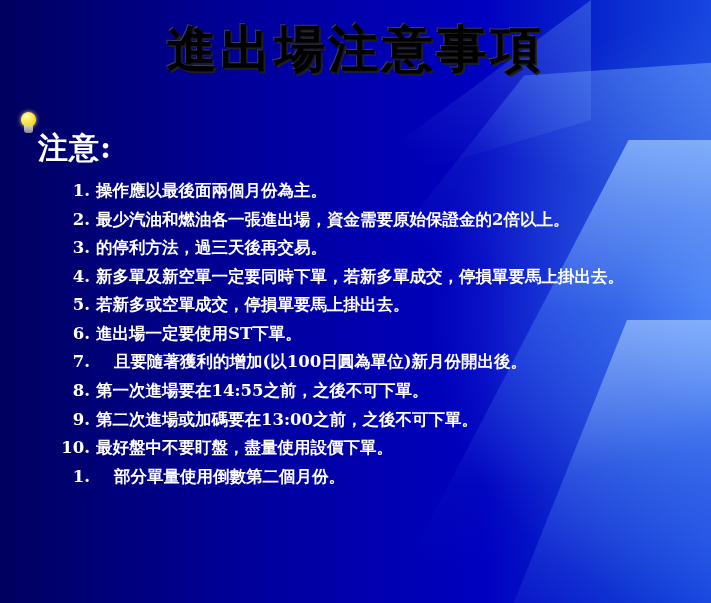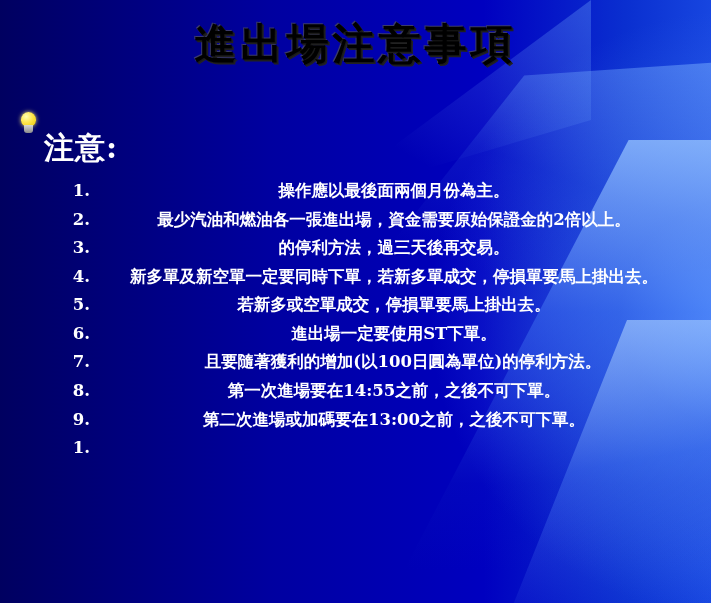--- a/index.html
+++ b/index.html
@@ -60,21 +60,21 @@
     clip-path: polygon(100% 0%, 100% 60%, 10% 100%);
   }
 
   .title {
     position: absolute;
     top: 16px;
     left: 0;
     width: 711px;
     text-align: center;
     font-family: "DejaVu Serif", serif;
-    font-size: 42px;
+    font-size: 50px;
     font-weight: bold;
     letter-spacing: 4px;
     color: #000000;
     text-shadow:
       1px 1px 0 #1a1a1a,
       2px 2px 0 #222,
       -1px -1px 0 #3b3b6b;
     white-space: nowrap;
   }
 
@@ -107,21 +107,20 @@
 
   .heading {
     position: absolute;
     left: 38px;
     top: 128px;
     font-family: "DejaVu Serif", serif;
     font-size: 30px;
     font-weight: bold;
     color: #ffffff;
     letter-spacing: 1px;
-    margin-left: 6px;
   }
 
   .list {
     position: absolute;
     left: 52px;
     top: 178px;
     width: 640px;
     color: #ffffff;
     font-family: "DejaVu Serif", serif;
     font-size: 16.5px;
@@ -135,21 +134,20 @@
   }
   .num {
     width: 38px;
     flex: 0 0 38px;
     text-align: right;
     padding-right: 6px;
     white-space: nowrap;
   }
   .txt {
     flex: 1 1 auto;
-    text-align: center;
   }
   .txt .cont {
     display: block;
     padding-left: 18px;
   }
 </style>
 </head>
 <body>
 
 <div class="slide">
@@ -196,35 +194,40 @@
     </div>
 
     <div class="item">
       <span class="num">6.</span>
       <span class="txt">進出場一定要使用ST下單。</span>
     </div>
 
     <div class="item">
       <span class="num">7.</span>
       <span class="txt">
-        <span class="cont">且要隨著獲利的增加(以100日圓為單位)的停利方法。</span>
+        <span class="cont">且要隨著獲利的增加(以100日圓為單位)新月份開出後。</span>
       </span>
     </div>
 
     <div class="item">
       <span class="num">8.</span>
       <span class="txt">第一次進場要在14:55之前，之後不可下單。</span>
     </div>
 
     <div class="item">
       <span class="num">9.</span>
       <span class="txt">第二次進場或加碼要在13:00之前，之後不可下單。</span>
     </div>
 
+    <div class="item">
+      <span class="num">10.</span>
+      <span class="txt">最好盤中不要盯盤，盡量使用設價下單。</span>
+    </div>
 
     <div class="item">
       <span class="num">1.</span>
       <span class="txt">
+        <span class="cont">部分單量使用倒數第二個月份。</span>
       </span>
     </div>
 
   </div>
 </div>
 
 </body></html>

